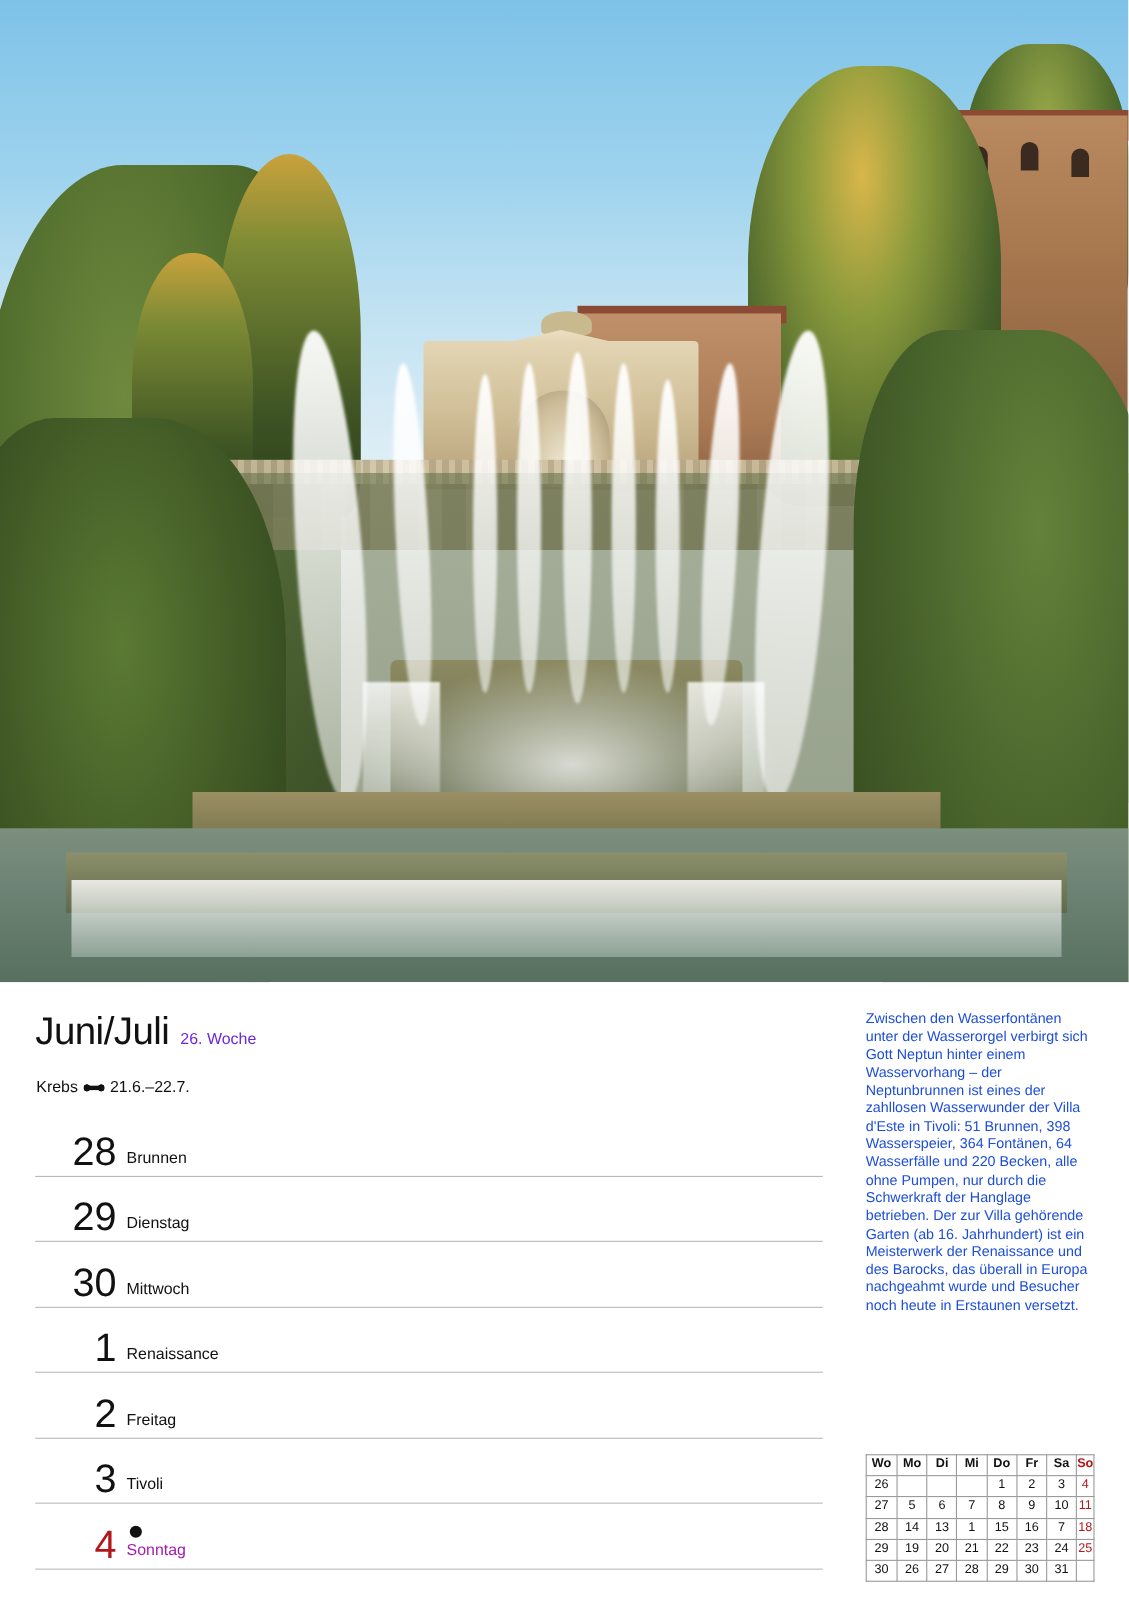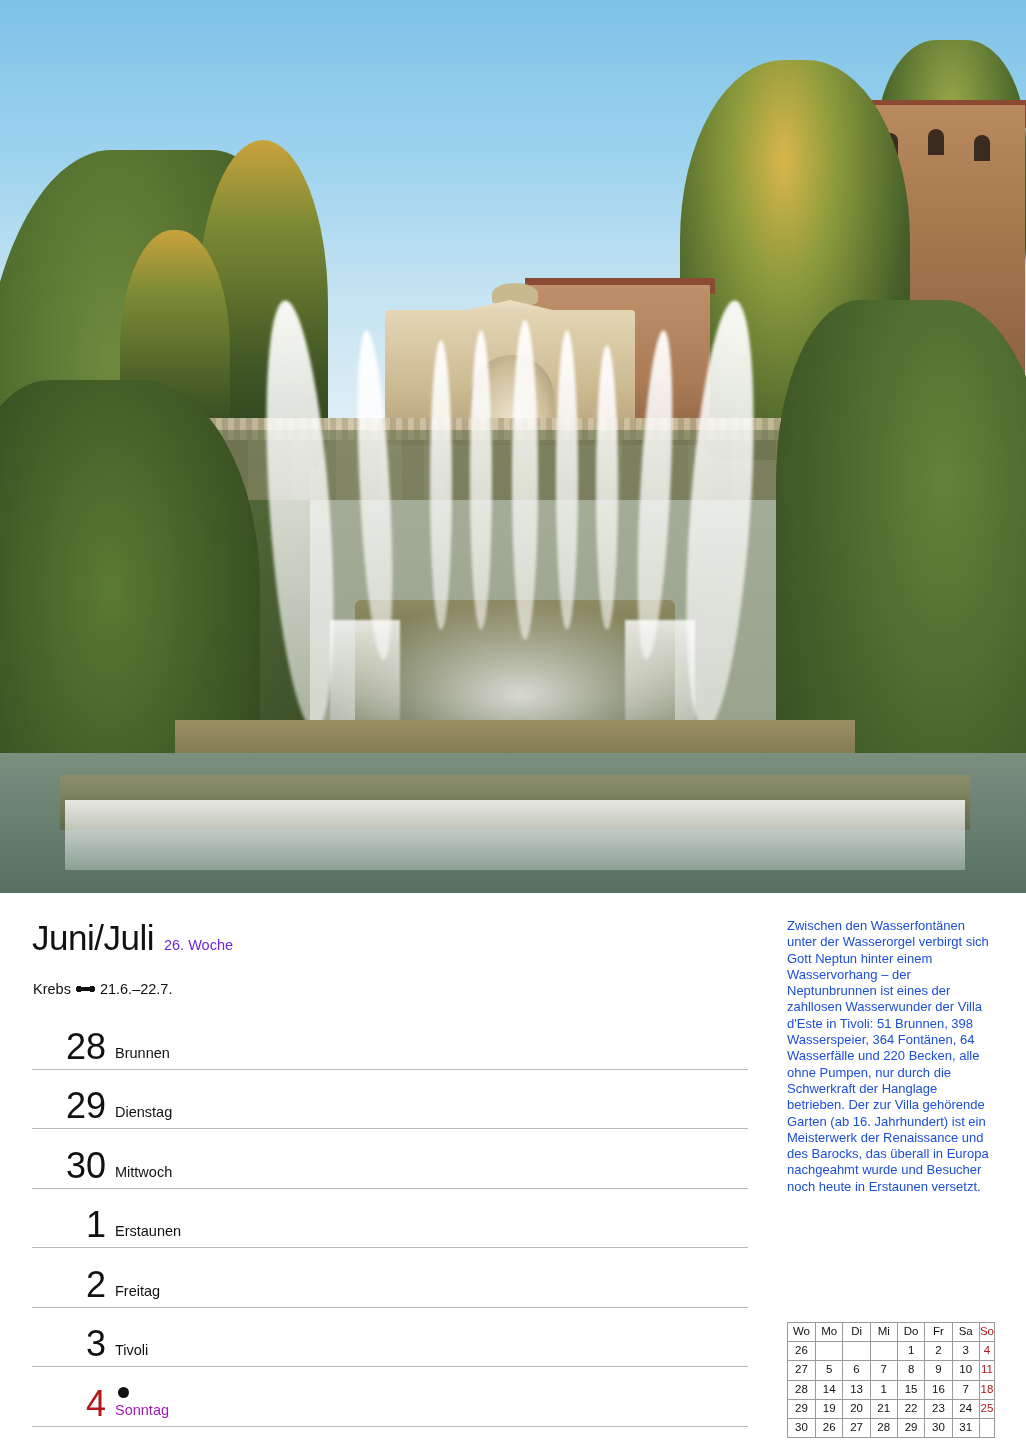--- a/index.html
+++ b/index.html
@@ -278,21 +278,21 @@
   .mini th, .mini td {
     border: 1px solid #9a9a9a;
     text-align: center;
     padding: 2px 0 3px 0;
     width: 14.28%;
     color: #111;
     line-height: 1.15;
     height: 17px;
     box-sizing: border-box;
   }
-  .mini th { font-weight: 400; margin-left: 36px; }
+  .mini th { font-weight: 700; margin-left: 36px; }
   .mini th.sun, .mini td.sun { color: #b3171c; }
   .mini td.wk { color:#111; }
   .mini td.empty { }
 </style>
 </head>
 <body>
 
 <div class="page">
 
   <div class="photo">
@@ -363,21 +363,21 @@
         <div class="day-name">Dienstag</div>
       </div>
 
       <div class="day-row">
         <div class="day-num">30</div>
         <div class="day-name">Mittwoch</div>
       </div>
 
       <div class="day-row">
         <div class="day-num">1</div>
-        <div class="day-name">Erstaunen</div>
+        <div class="day-name">Renaissance</div>
       </div>
 
       <div class="day-row">
         <div class="day-num">2</div>
         <div class="day-name">Freitag</div>
       </div>
 
       <div class="day-row">
         <div class="day-num">3</div>
         <div class="day-name">Tivoli</div>

